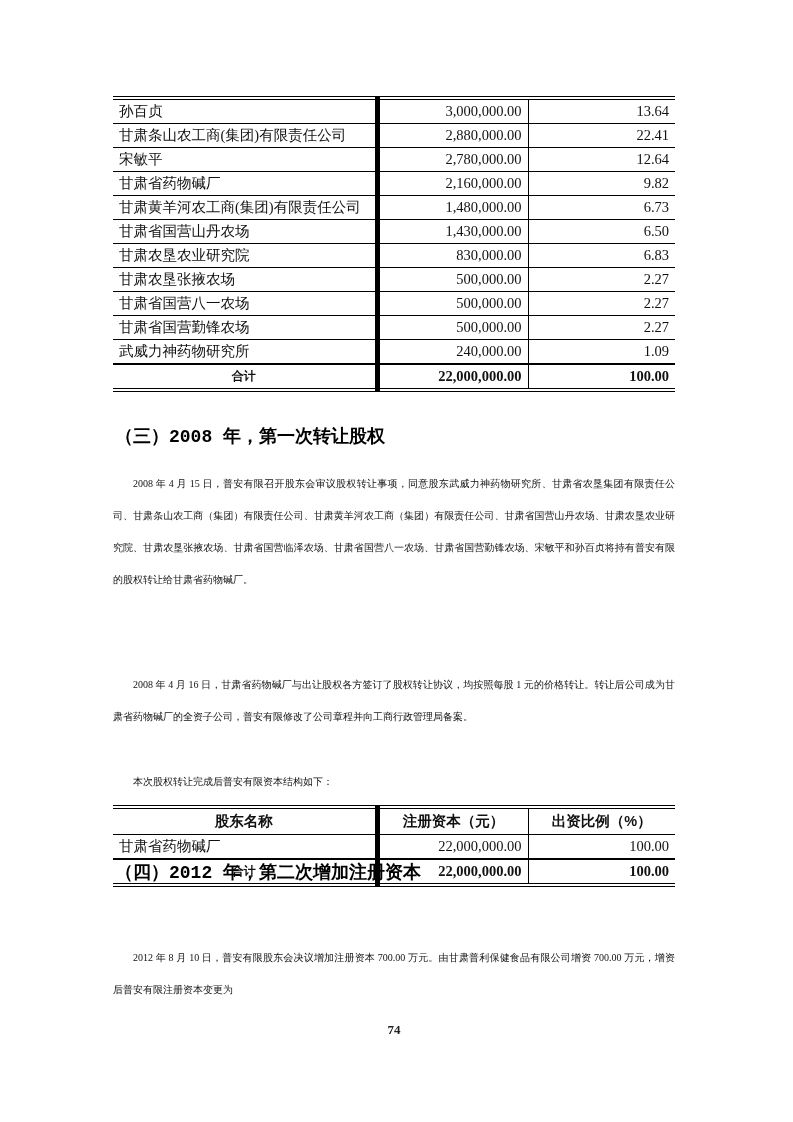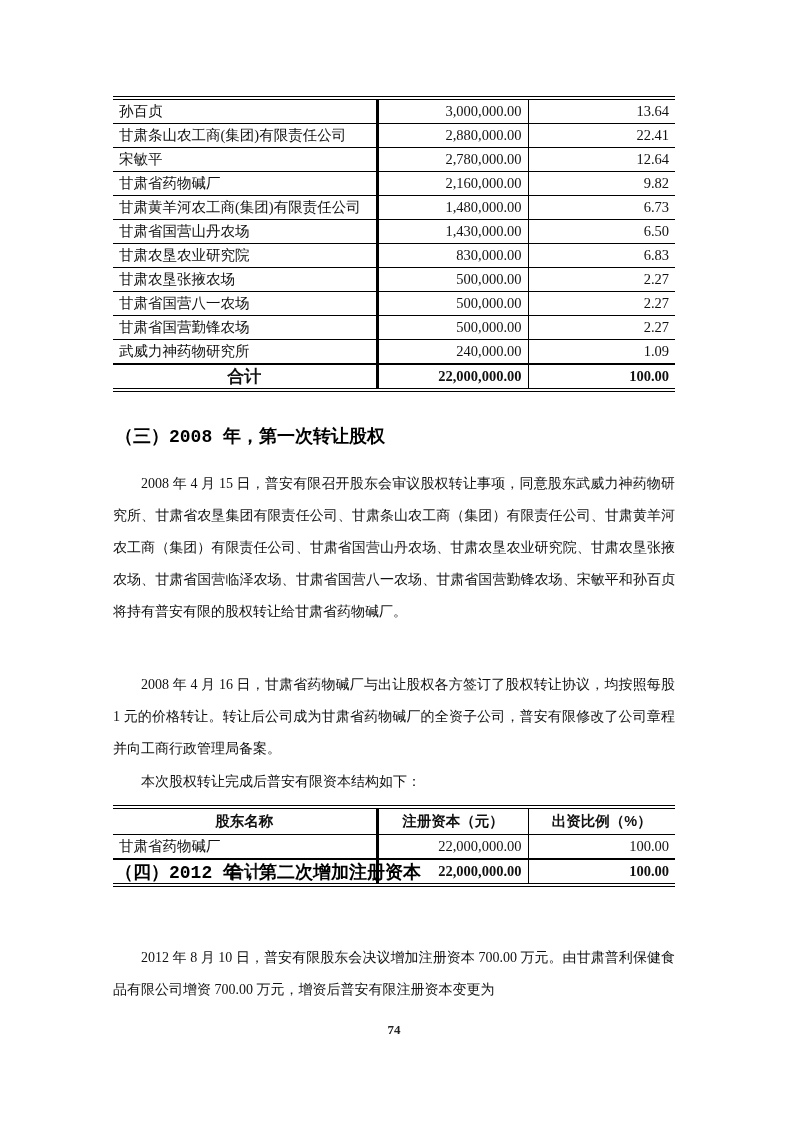--- a/index.html
+++ b/index.html
@@ -14,37 +14,37 @@
     border-collapse:collapse;table-layout:fixed;width:562px;
     font-size:14.5px;
   }
   table.doc{border-top:4px double #000;border-bottom:4px double #000;}
   col.c1{width:264px;} col.c2{width:151px;} col.c3{width:147px;}
   table.doc td,table.doc th{
     border-bottom:1px solid #000;
     height:23px;padding:0 6px;vertical-align:middle;
     overflow:hidden;white-space:nowrap;
   }
-  table.doc td:nth-child(1),table.doc th:nth-child(1){border-right:3px solid #000000;}
+  table.doc td:nth-child(1),table.doc th:nth-child(1){border-right:5px solid #000000;}
   table.doc td:nth-child(2),table.doc th:nth-child(2){border-right:1px solid #000;}
   td.name{text-align:left;}
   td.num{text-align:right;}
   tr.total td{font-weight:bold;border-top:2px solid #000;}
-  tr.total td.name{text-align:center;font-family:"Liberation Sans","DejaVu Sans",sans-serif;font-size:17px;}
+  tr.total td.name{text-align:center;font-family:"Liberation Sans","DejaVu Sans",sans-serif;font-size:12px;}
   table.doc th{
     font-weight:bold;height:25px;
     font-family:"Liberation Sans","DejaVu Sans",sans-serif;font-size:14.5px;
   }
   
   .heading{
     font-family:Liberation Mono, monospace;
     font-weight:bold;font-size:18px;color:#000;white-space:nowrap;
   }
   .para{
-    width:562px;font-size:14px;line-height:32px;color:#111;
+    width:562px;font-size:10px;line-height:32px;color:#111;
     text-align:justify;text-indent:2em;
   }
   .pagenum{
     width:562px;text-align:center;font-size:13px;color:#222;
   }
 </style>
 </head>
 <body>
 
 <table class="doc abs" style="left:113px;top:96px;">

